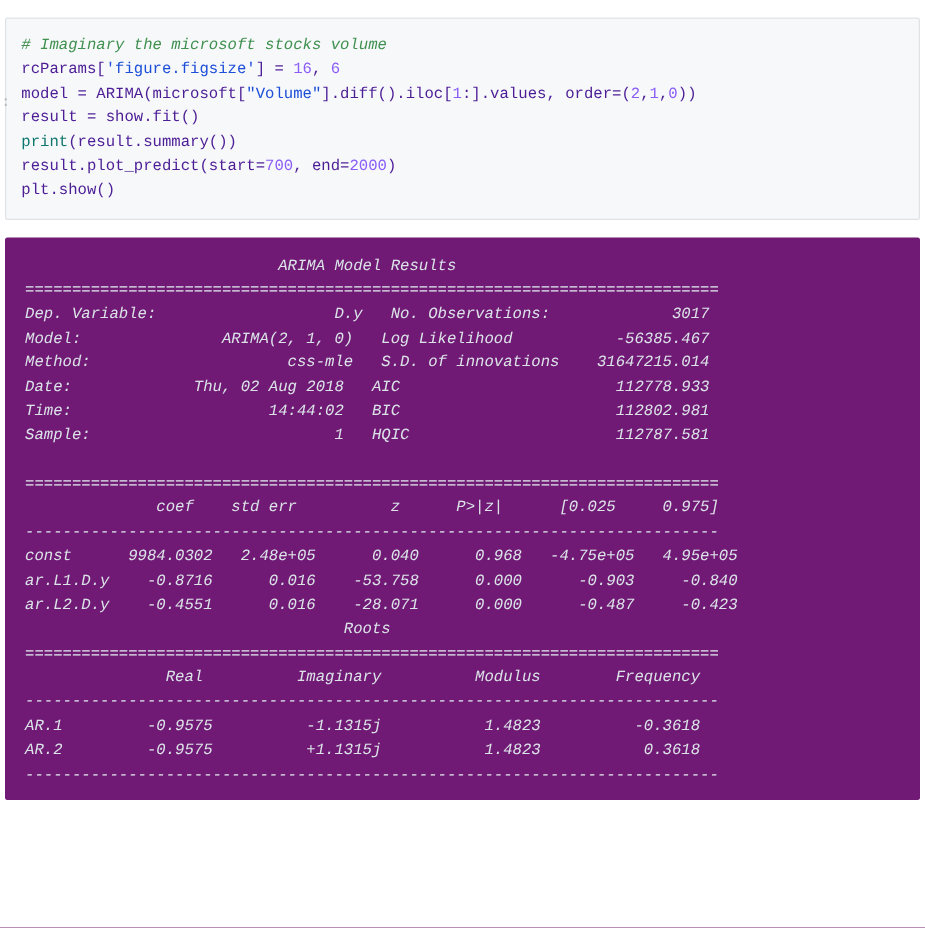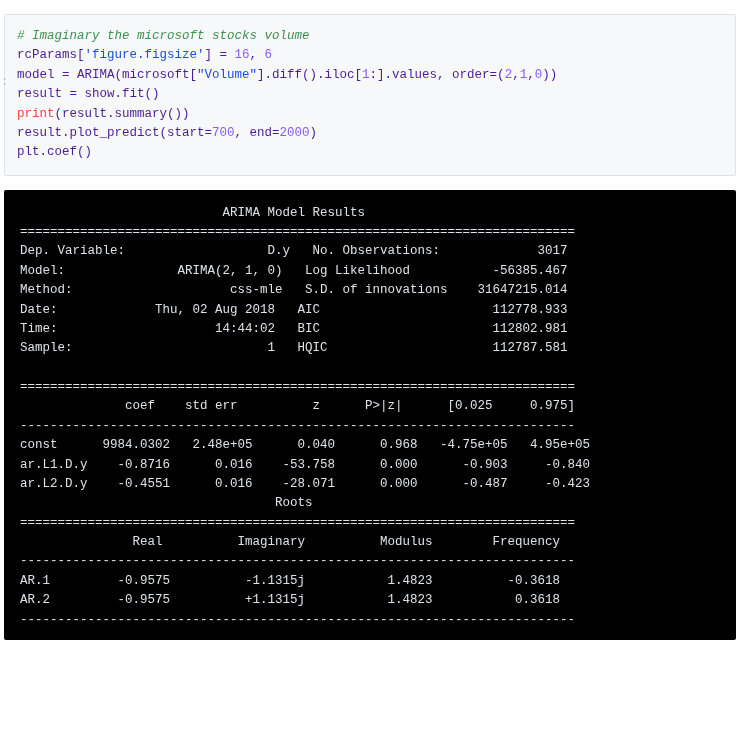--- a/index.html
+++ b/index.html
@@ -24,33 +24,34 @@
       font-family: "SFMono-Regular", Consolas, "Liberation Mono", Menlo, monospace;
       font-size: 12.5px;
       line-height: 1.55;
       margin: 4px 0 14px 0;
       white-space: pre;
       overflow-x: auto;
     }
     .c-comment { color: #409050; font-style: italic; }
     .c-string  { color: #1d4ed8; }
     .c-num     { color: #8b5cf6; }
-    .c-func    { color: #ef4444; }
+    .c-func    { color: #0f766e; }
     .c-plain   { color: #4c1d95; }
     .output-block {
-      background: #000000;
+      background: #701a75;
       color: #dce3e8;
       font-family: "SFMono-Regular", Consolas, "Liberation Mono", Menlo, monospace;
       font-size: 12.5px;
       line-height: 1.55;
       padding: 14px 0 10px 16px;
       white-space: pre;
       overflow-x: hidden;
       border-radius: 2px;
       position: relative;
+      font-style: italic;
     }
     .watermark {
       position: absolute;
       right: 8px;
       bottom: 4px;
       font-family: -apple-system, BlinkMacSystemFont, sans-serif;
       font-size: 14px;
       color: rgba(200, 205, 210, 0.55);
       letter-spacing: 0.2px;
     }
@@ -70,21 +71,21 @@
 <div class="page-wrap">
   <span class="in-gutter">:</span>
 
 
   <div class="code-block"><span class="c-comment"># Imaginary the microsoft stocks volume</span>
 <span class="c-plain">rcParams[</span><span class="c-string">'figure.figsize'</span><span class="c-plain">] = </span><span class="c-num">16</span><span class="c-plain">, </span><span class="c-num">6</span>
 <span class="c-plain">model = ARIMA(microsoft[</span><span class="c-string">"Volume"</span><span class="c-plain">].diff().iloc[</span><span class="c-num">1</span><span class="c-plain">:].values, order=(</span><span class="c-num">2</span><span class="c-plain">,</span><span class="c-num">1</span><span class="c-plain">,</span><span class="c-num">0</span><span class="c-plain">))</span>
 <span class="c-plain">result = show.fit()</span>
 <span class="c-func">print</span><span class="c-plain">(result.summary())</span>
 <span class="c-plain">result.plot_predict(start=</span><span class="c-num">700</span><span class="c-plain">, end=</span><span class="c-num">2000</span><span class="c-plain">)</span>
-<span class="c-plain">plt.coef()</span></div>
+<span class="c-plain">plt.show()</span></div>
 
   <div class="output-block"><span>                           ARIMA Model Results                            </span>
 <span>==========================================================================</span>
 <span>Dep. Variable:                   D.y   No. Observations:             3017</span>
 <span>Model:               ARIMA(2, 1, 0)   Log Likelihood           -56385.467</span>
 <span>Method:                     css-mle   S.D. of innovations    31647215.014</span>
 <span>Date:             Thu, 02 Aug 2018   AIC                       112778.933</span>
 <span>Time:                     14:44:02   BIC                       112802.981</span>
 <span>Sample:                          1   HQIC                      112787.581</span>
 <span></span>

